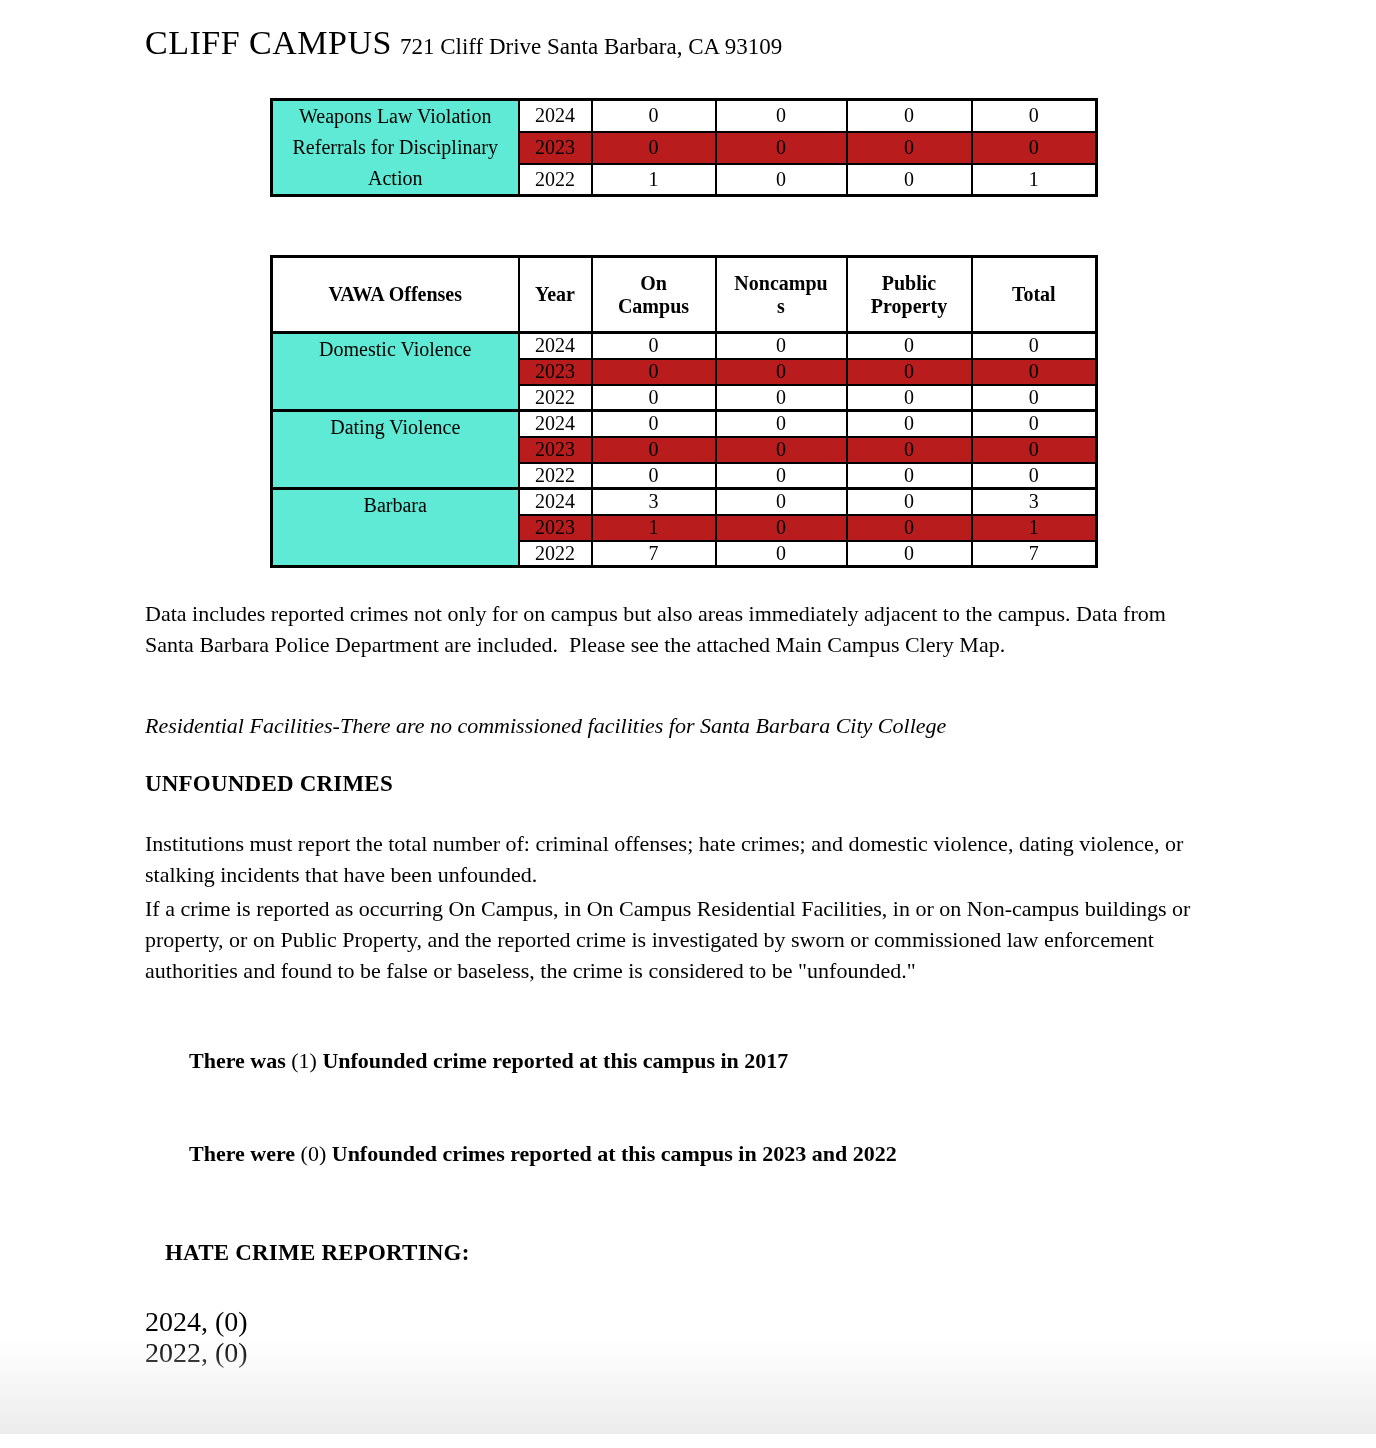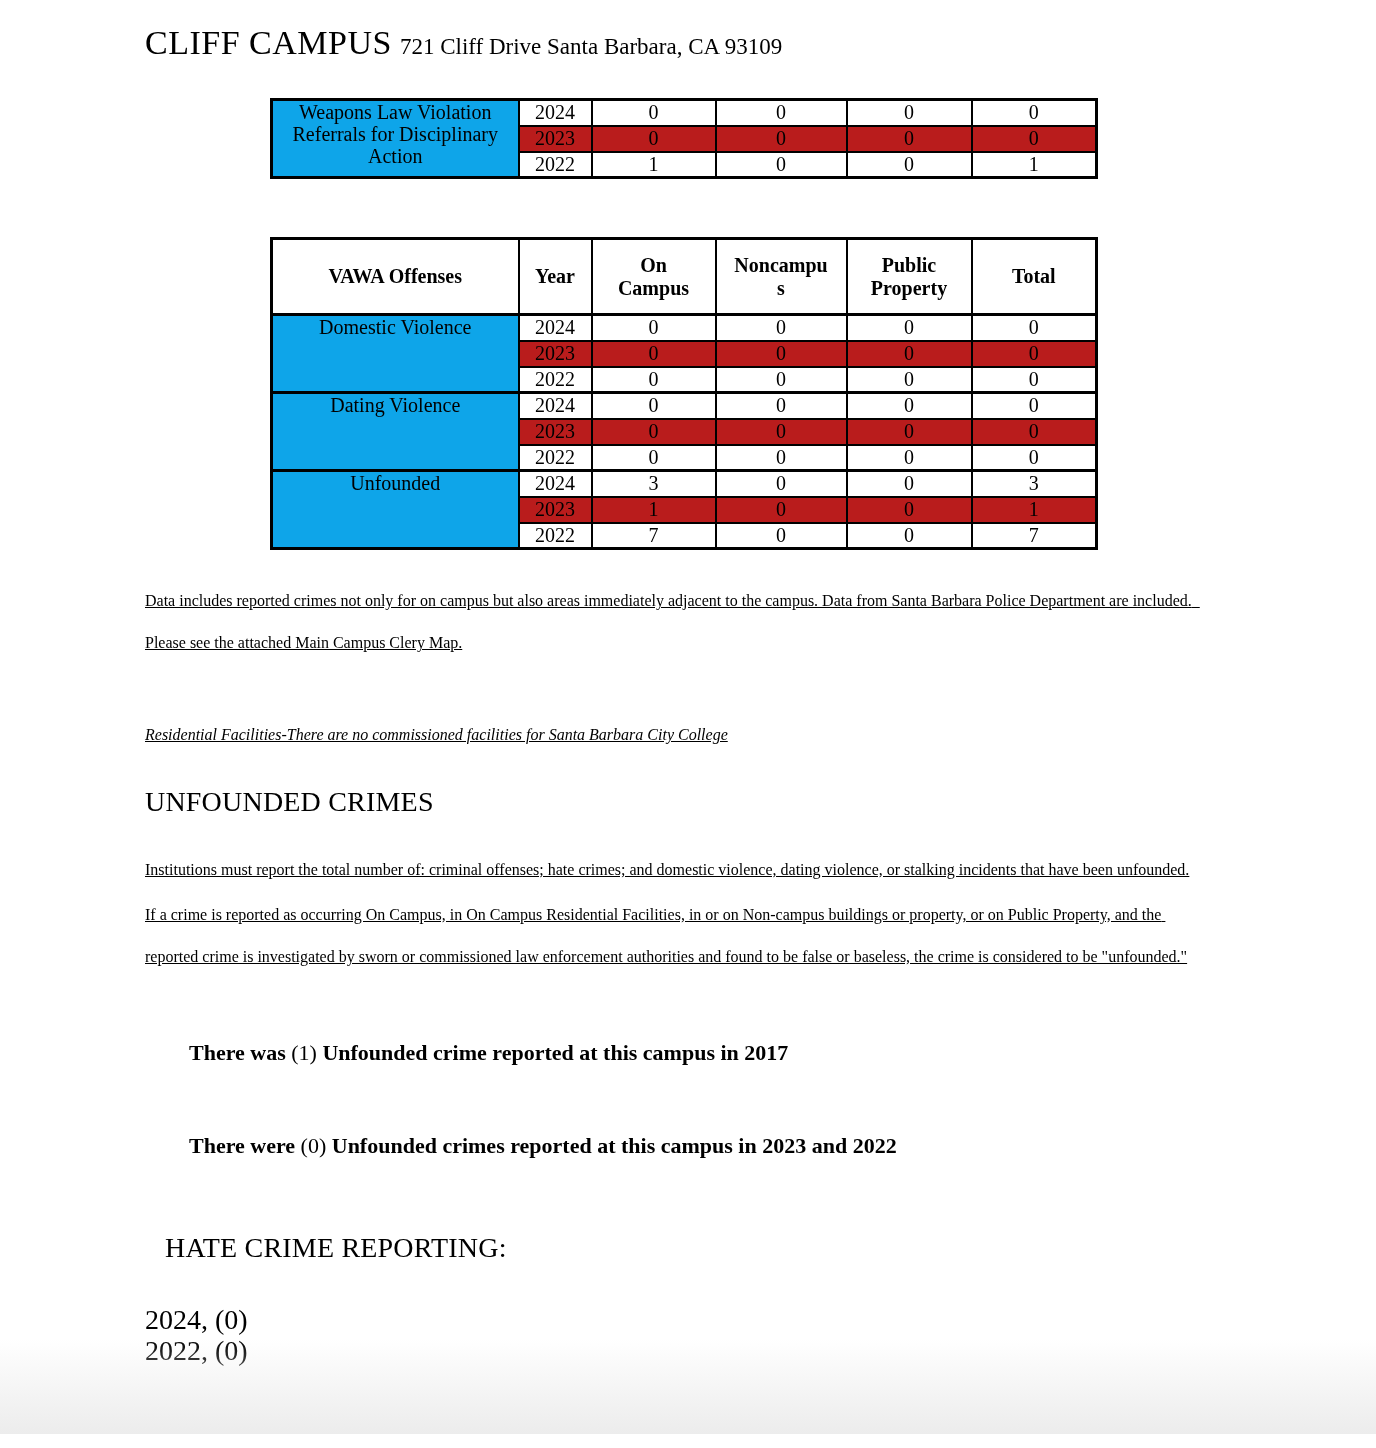--- a/index.html
+++ b/index.html
@@ -41,48 +41,47 @@
     text-align: center;
     vertical-align: middle;
     font-weight: 700;
     border-bottom: 3px solid #000;
   }
   th.offense-h { text-align: left; padding-left: 8px; }
   td.offense-cell {
     text-align: left;
     vertical-align: top;
     padding-left: 8px;
-    line-height: 22px;
-    background: #0ea5e9;
+    line-height: 31px;
+    background: #5eead4;
   }
   td.year-cell { }
   tr.shaded > td { background: #b91c1c; }
   tr.group-start > td { border-top: 3px solid #000; }
   .hdr-span { display: inline-block; text-align: center; }
   .hdr-span.on-campus { width: 80px; }
   .hdr-span.noncampus { width: 4.75em; word-break: break-all; }
   .hdr-span.pubprop { width: 90px; }
 
   .weapons-table { margin-top: 36px; }
   .vawa-table { margin-top: 58px; }
 
   
   .body-text {
-    font-size: 16px;
-    line-height: 42px;
+    font-size: 22px;
+    line-height: 31px;
     white-space: pre-wrap;
     width: 1062px;
-    text-decoration: underline;
   }
   .data-note { margin-top: 30px; }
   .residential-note { margin-top: 50px; font-style: italic; }
   .section-heading {
     margin-top: 30px;
-    font-size: 28px;
-    font-weight: 400;
+    font-size: 23px;
+    font-weight: 700;
     letter-spacing: 0.2px;
   }
   .unfounded-heading { margin-top: 30px; }
   .unfounded-def { margin-top: 3px; }
   .reporting-req { margin-top: 31px; }
   .unfounded-lines { margin-top: 28px; font-size: 22px; line-height: 31px; }
   .unfounded-line .bold-seg { font-weight: 700; }
   .unfounded-line .reg-seg { font-weight: 400; }
   .unfounded-line { white-space: pre-wrap; }
   .hate-heading { margin-top: 40px; margin-left: 20px; }
@@ -199,21 +198,21 @@
             <td class="val-cell">0</td>
           </tr>
           <tr>
             <td class="year-cell">2022</td>
             <td class="val-cell">0</td>
             <td class="val-cell">0</td>
             <td class="val-cell">0</td>
             <td class="val-cell">0</td>
           </tr>
           <tr class="group-start">
-            <td class="offense-cell" rowspan="3">Unfounded</td>
+            <td class="offense-cell" rowspan="3">Barbara</td>
             <td class="year-cell">2024</td>
             <td class="val-cell">3</td>
             <td class="val-cell">0</td>
             <td class="val-cell">0</td>
             <td class="val-cell">3</td>
           </tr>
           <tr class="shaded">
             <td class="year-cell">2023</td>
             <td class="val-cell">1</td>
             <td class="val-cell">0</td>

